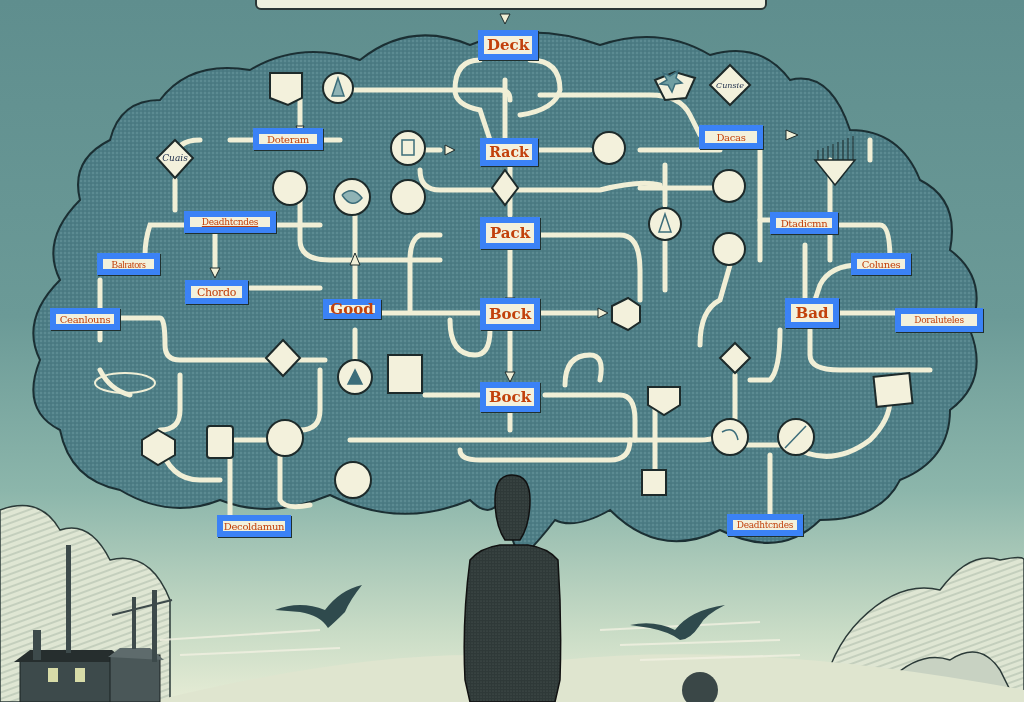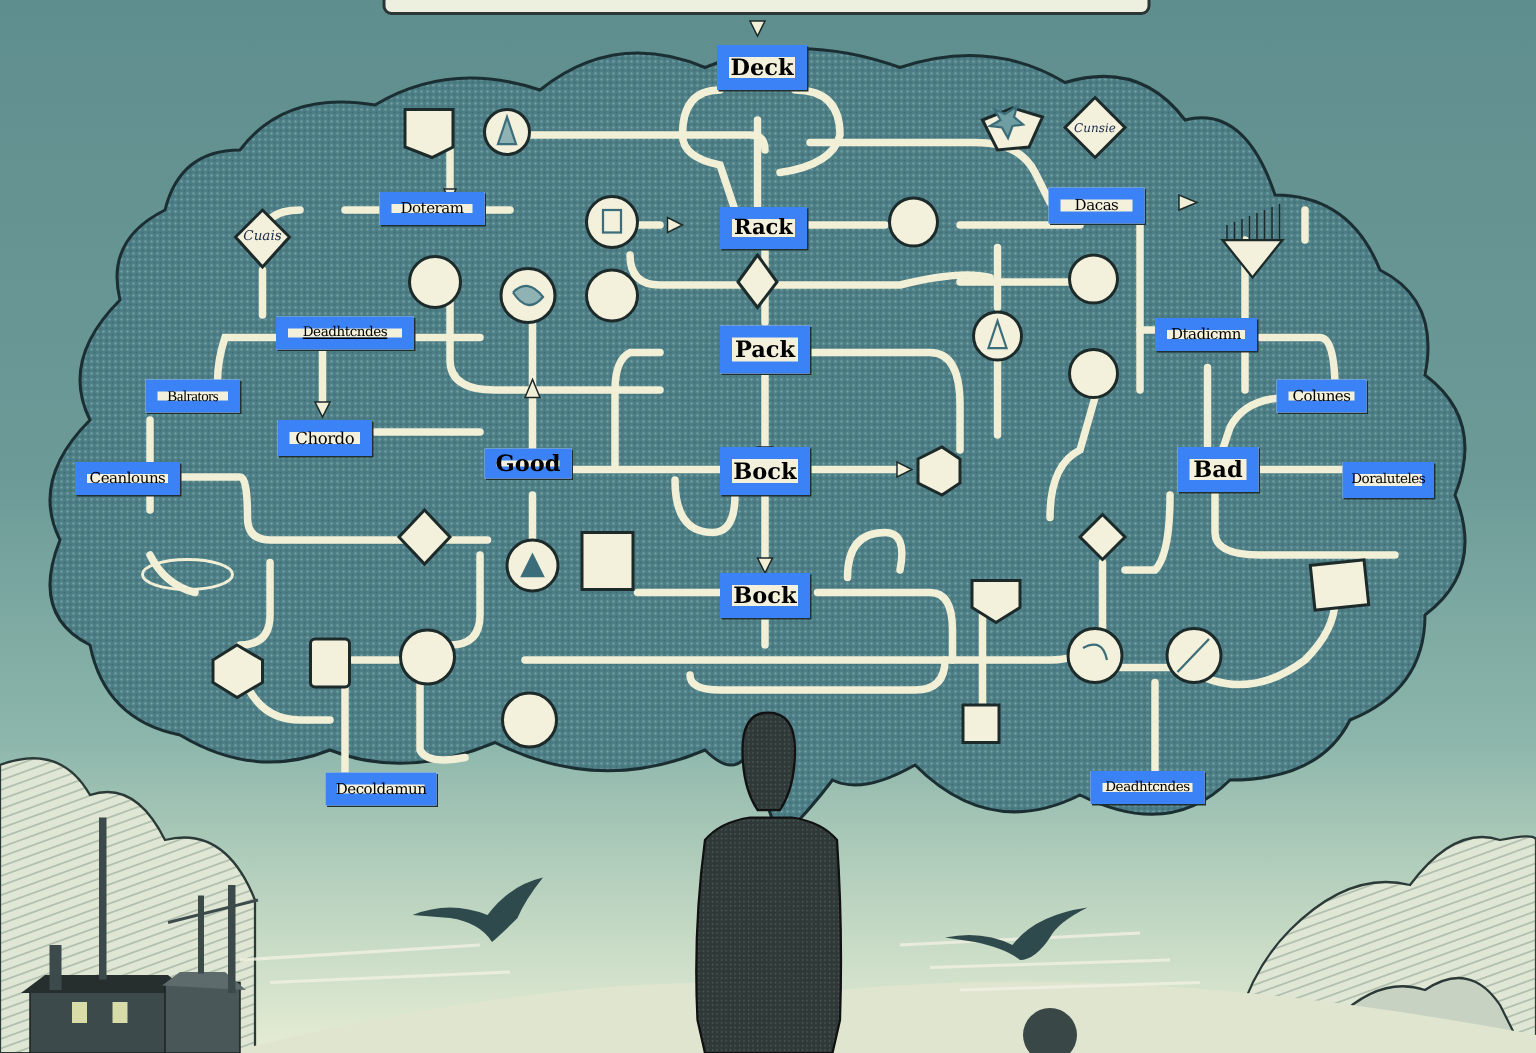--- a/index.html
+++ b/index.html
@@ -7,22 +7,22 @@
   body {
     position: relative;
     font-family: "DejaVu Serif", "Liberation Serif", serif;
     background: linear-gradient(180deg, #5f8e8e 0%, #6b9a97 45%, #8cb6ab 70%, #c9dcc6 90%, #e6ecd5 100%);
   }
   .stage { position: absolute; inset: 0; }
   svg.scene { position: absolute; left: 0; top: 0; }
   .node {
     position: absolute;
     background: #f3f1dc;
-    border: 8px solid #3b82f6;
-    color: #000000;
+    border: 6px solid #3b82f6;
+    color: #c2410c;
     display: flex; align-items: center; justify-content: center;
     font-weight: bold;
     white-space: nowrap;
     box-shadow: 1px 1px 0 #20302f;
   }
   .node.big { font-size: 15px; }
   .node.small { font-size: 10px; font-weight: normal; letter-spacing: -0.3px; }
   .diamond-label {
     position: absolute; font-size: 9px; color: #1b2b4a; font-style: italic;
     display: flex; align-items: center; justify-content: center;
@@ -239,16 +239,16 @@
 <div class="diamond-label" style="left:160px;top:150px;width:30px;height:16px;">Cuais</div>
 <div class="node small" style="left:184px;top:211px;width:92px;height:22px;font-size:9px;text-decoration:underline;">Deadhtcndes</div>
 <div class="node small" style="left:97px;top:253px;width:63px;height:22px;font-family:Liberation Serif, serif;">Balrators</div>
 <div class="node small" style="left:185px;top:280px;width:63px;height:24px;font-size:11px;">Chordo</div>
 <div class="node small" style="left:50px;top:308px;width:70px;height:22px;">Ceanlouns</div>
 <div class="node small" style="left:217px;top:515px;width:74px;height:22px;">Decoldamun</div>
 <div class="node small" style="left:699px;top:125px;width:64px;height:24px;text-align:right;">Dacas</div>
 <div class="diamond-label" style="left:713px;top:78px;width:34px;height:14px;font-size:8px;">Cunsie</div>
 <div class="node small" style="left:770px;top:212px;width:68px;height:22px;">Dtadicmn</div>
 <div class="node small" style="left:851px;top:253px;width:60px;height:22px;">Colunes</div>
-<div class="node small" style="left:895px;top:308px;width:61px;height:24px;font-size:9px;">Doraluteles</div>
+<div class="node small" style="left:895px;top:308px;width:88px;height:24px;font-size:9px;">Doraluteles</div>
 <div class="node small" style="left:727px;top:514px;width:76px;height:22px;font-size:9px;">Deadhtcndes</div>
 
 </div>
 
 </body></html>

